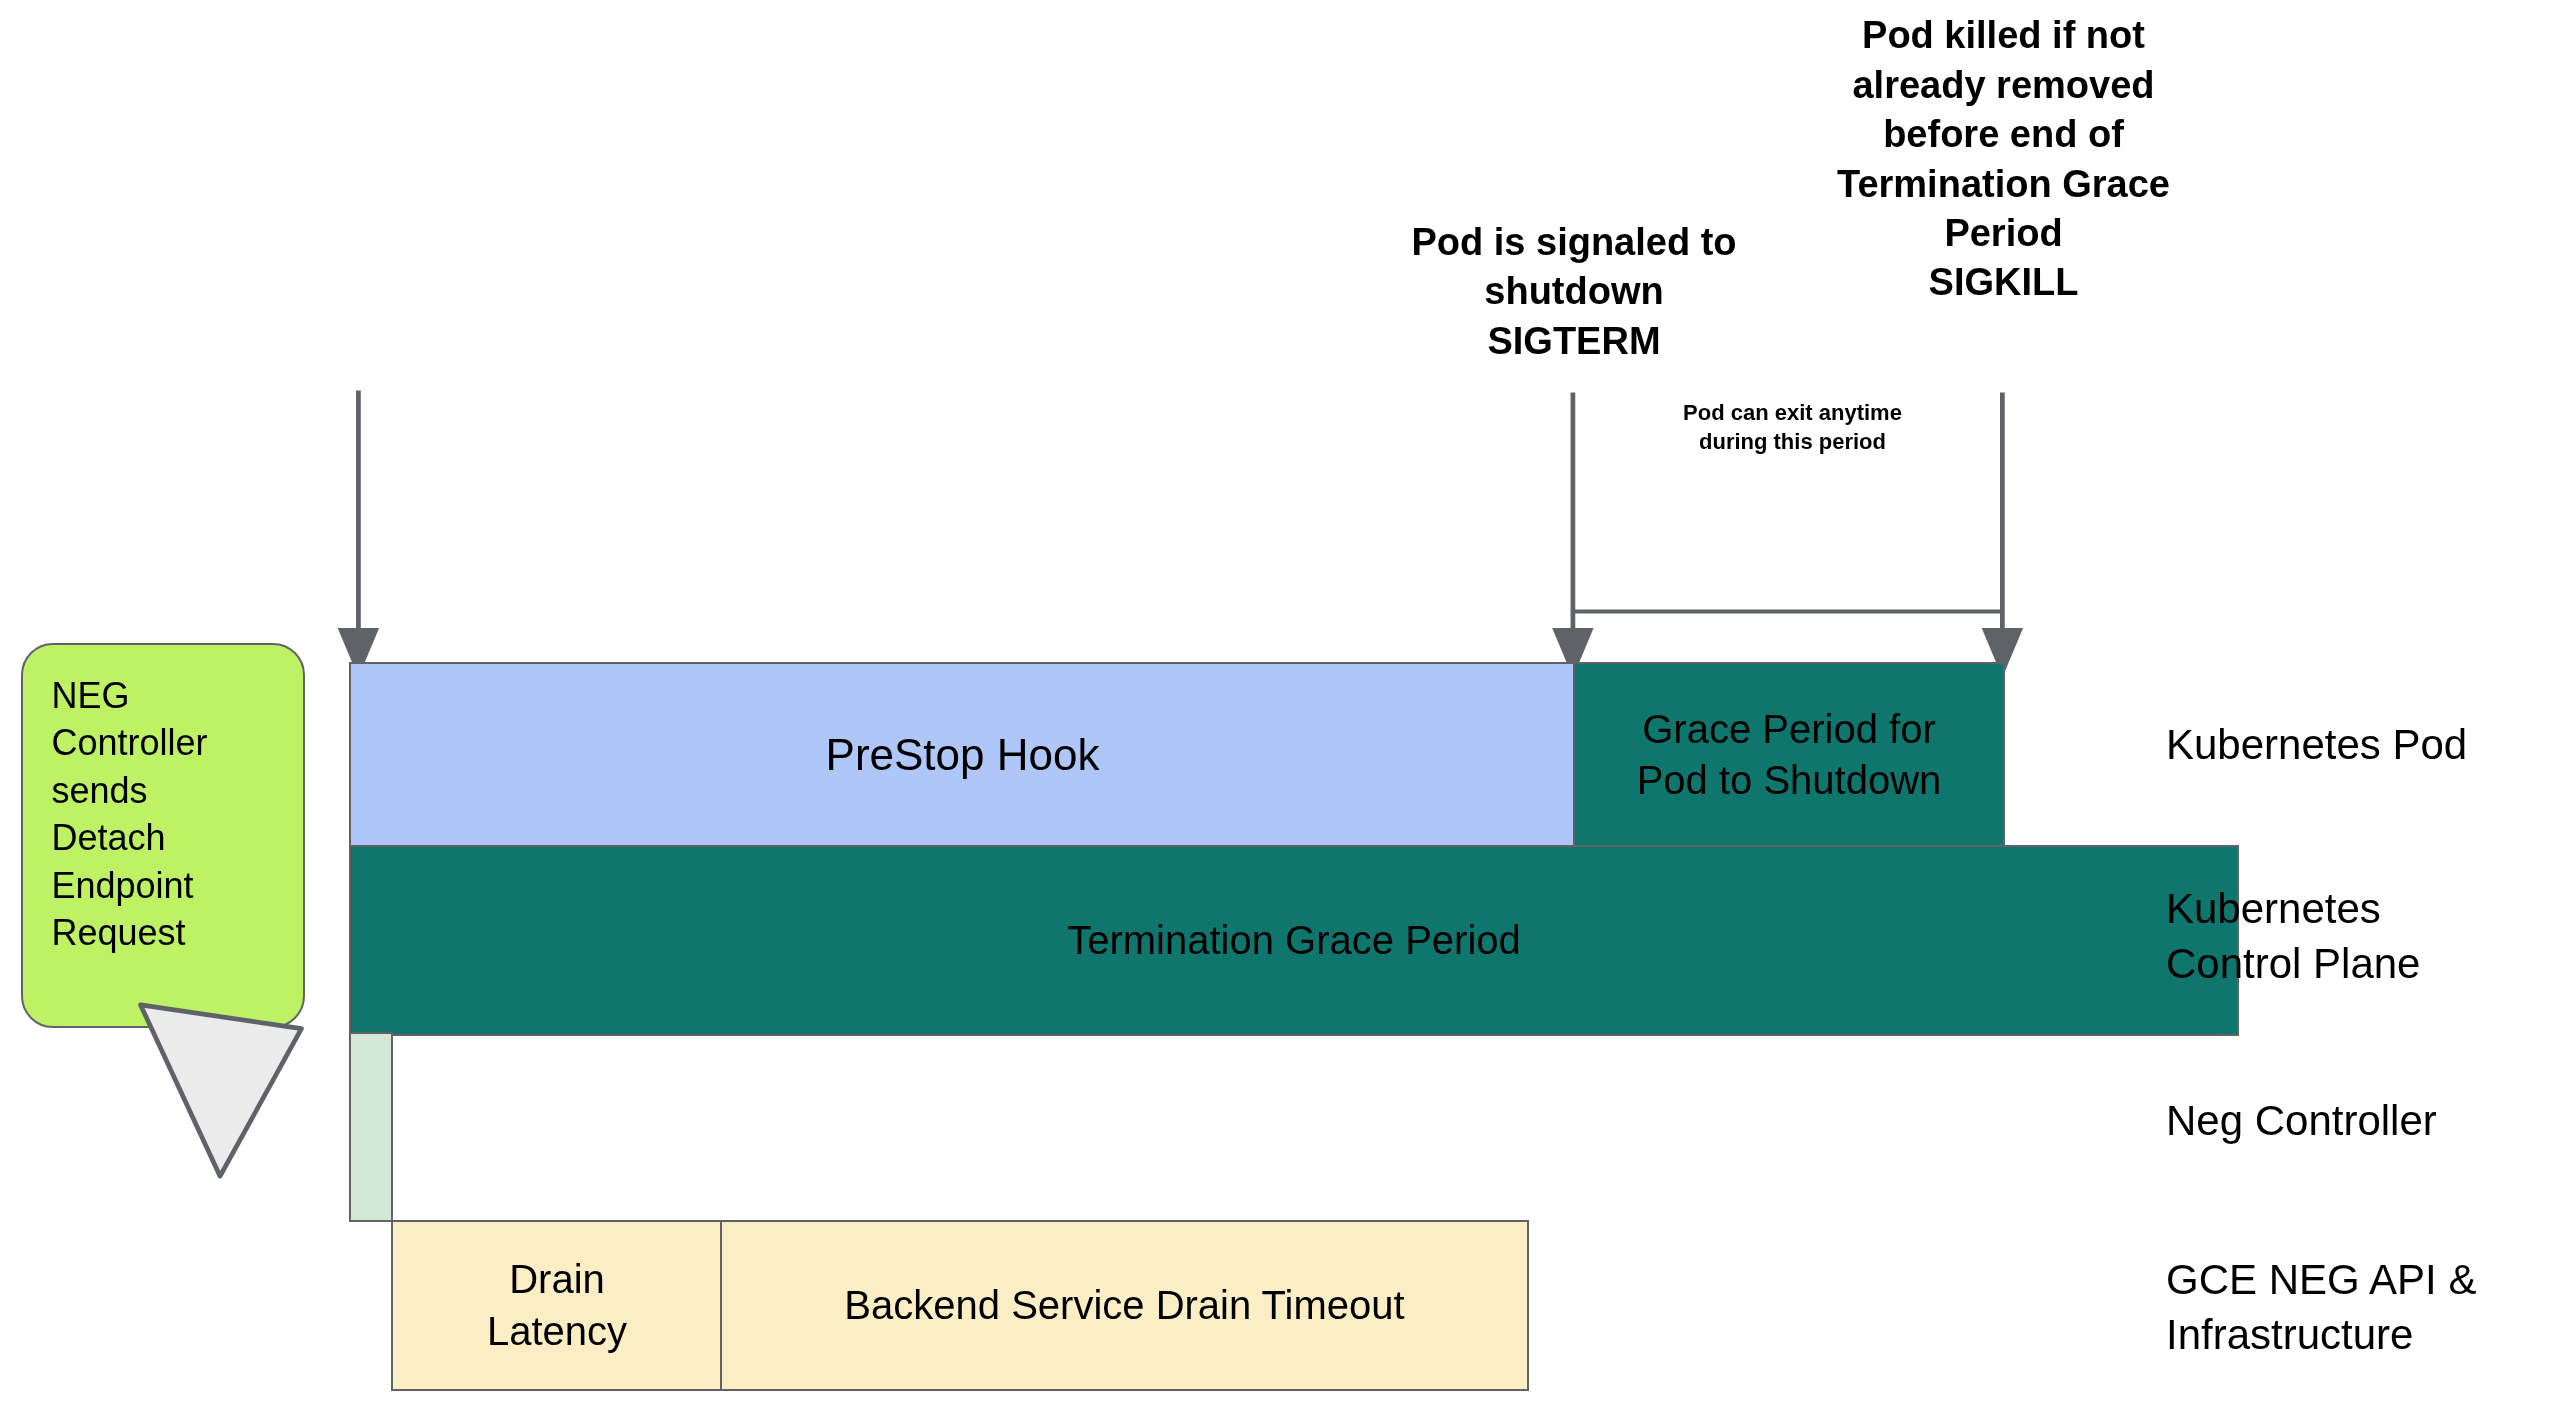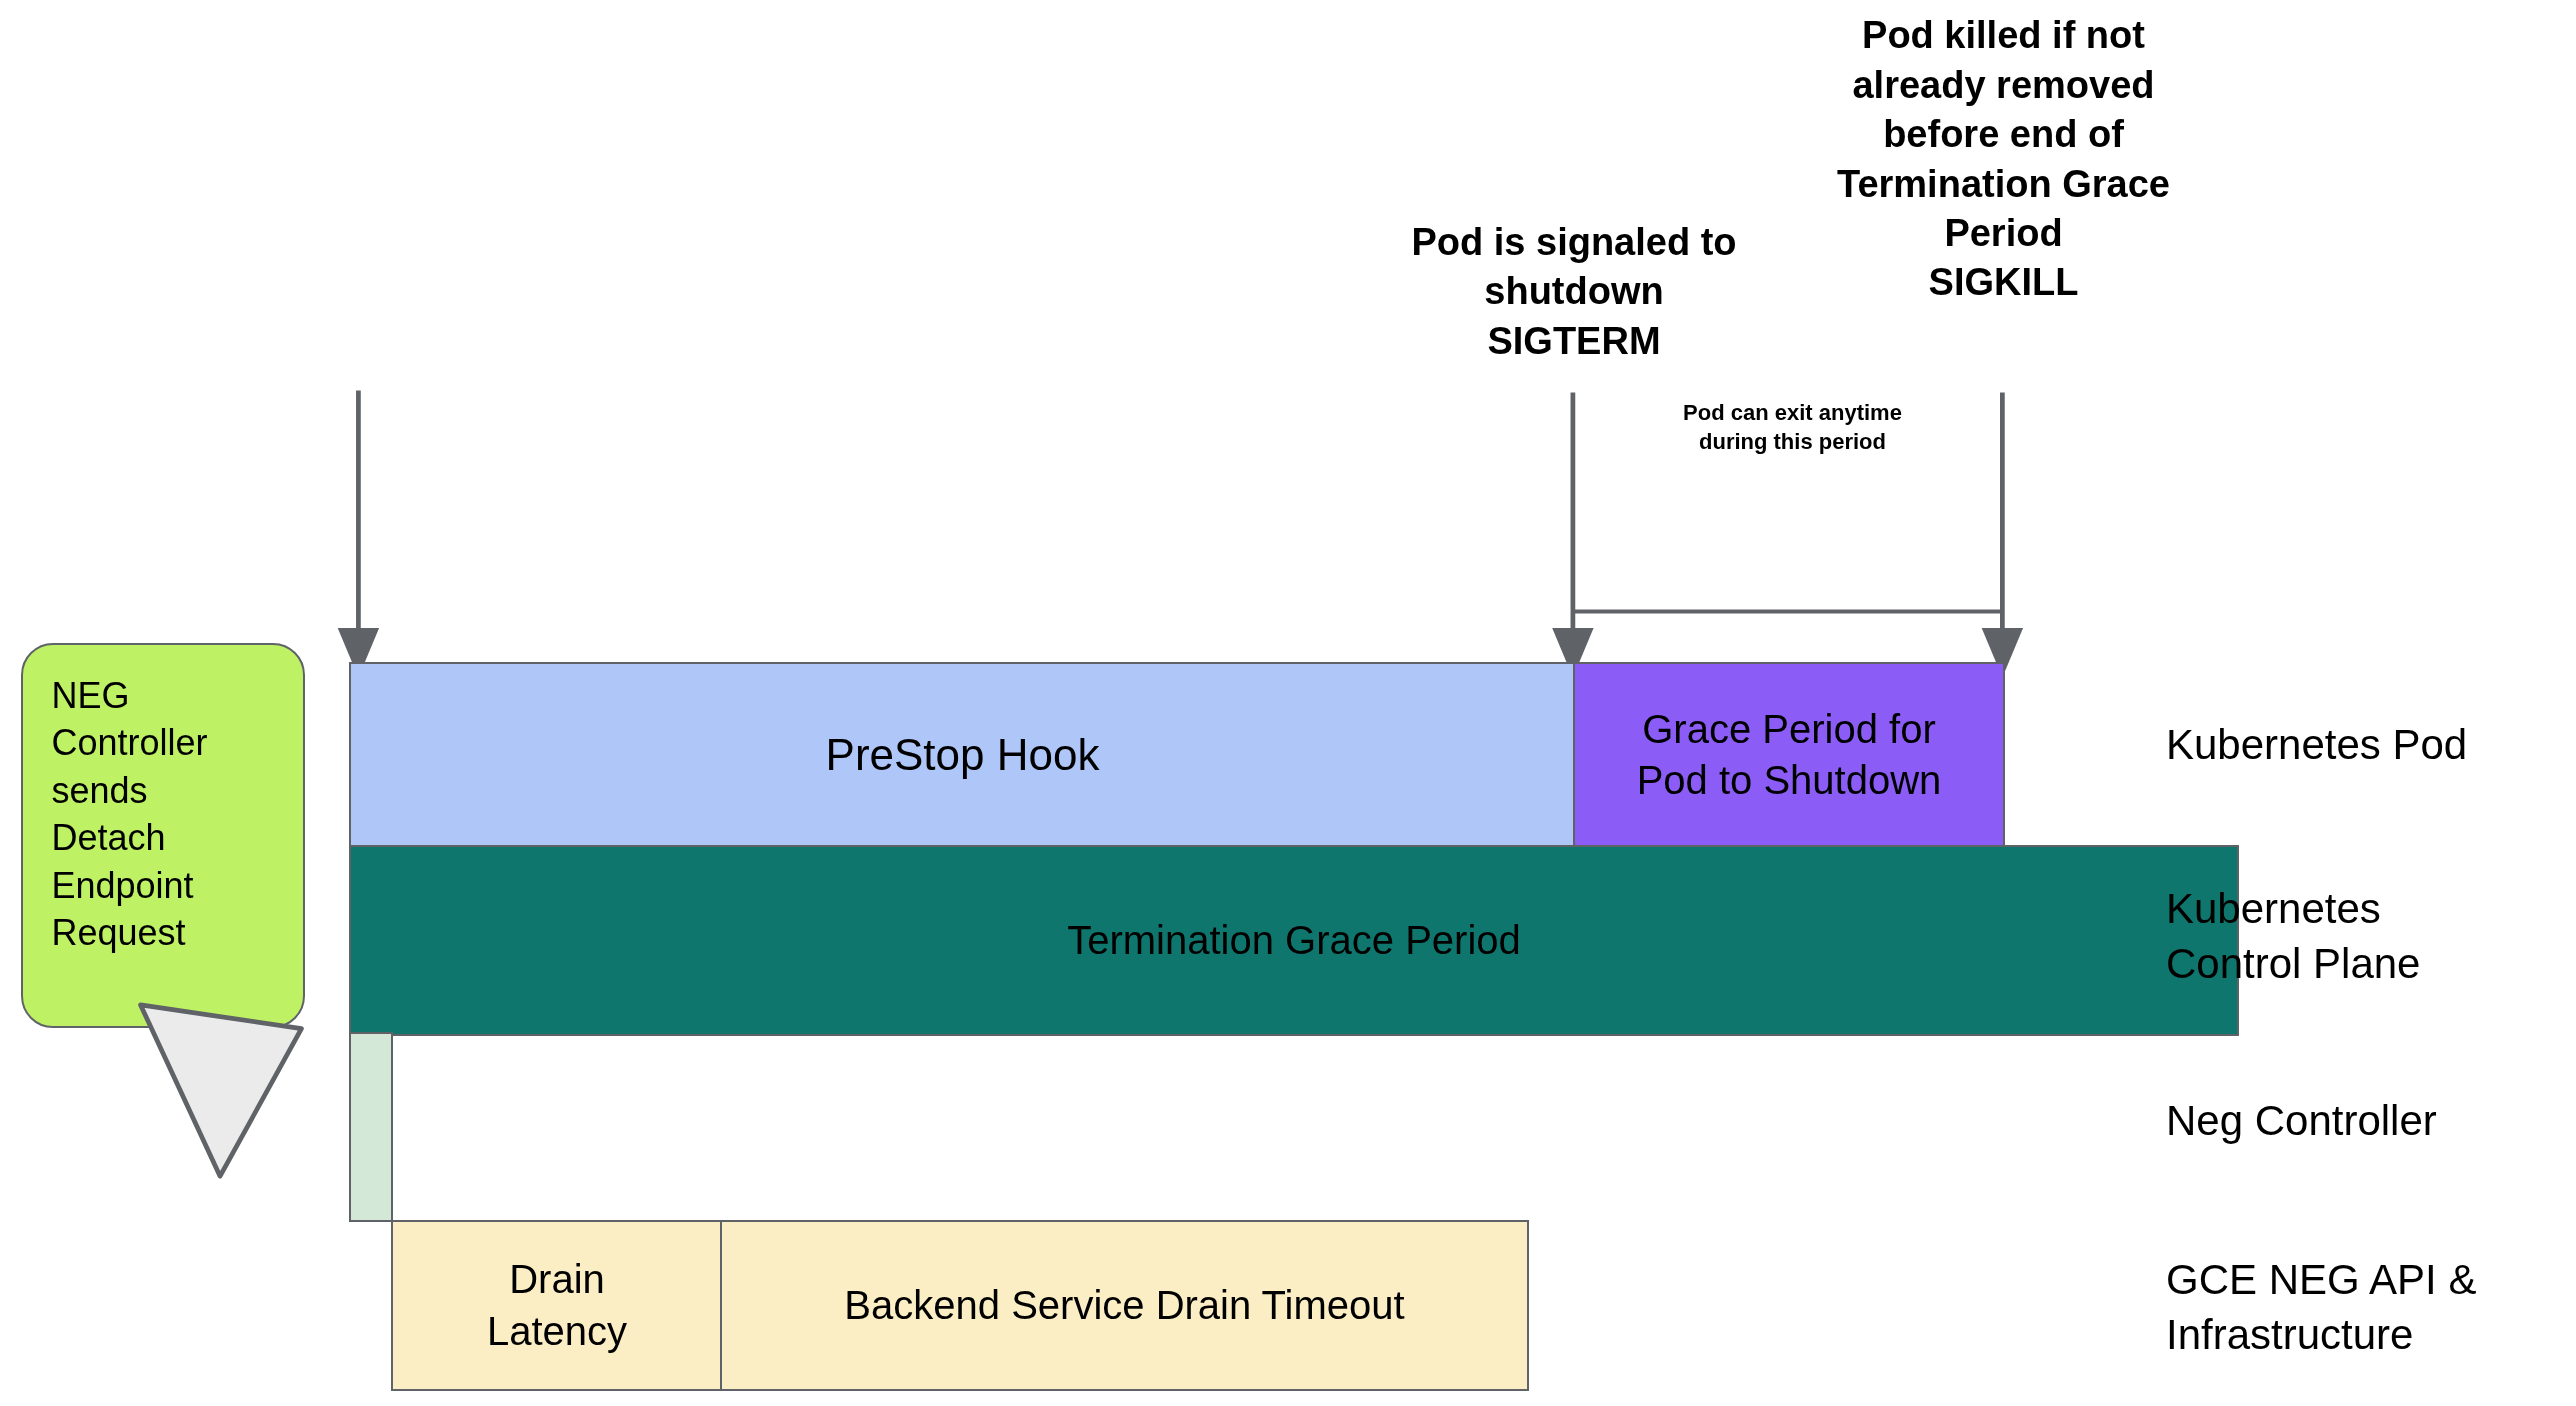--- a/index.html
+++ b/index.html
@@ -93,21 +93,21 @@
 before end of
 Termination Grace
 Period
 SIGKILL</div>
 
   <div class="lbl" style="left:1585px; top:399px; width:415px; font-size:22px;">Pod can exit anytime
 during this period</div>
 
   <div class="bar" style="left:349px; top:662px; width:1227px; height:186px; background:#aec7f8; font-size:44px;">PreStop Hook</div>
 
-  <div class="bar" style="left:1573px; top:662px; width:432px; height:186px; background:#8b5cf6; font-size:40px;">Grace Period for
+  <div class="bar" style="left:1573px; top:662px; width:432px; height:186px; background:#0f766e; font-size:40px;">Grace Period for
 Pod to Shutdown</div>
 
   <div class="bar" style="left:349px; top:845px; width:1890px; height:191px; background:#0f766e; font-size:40px;">Termination Grace Period</div>
 
   <div class="bar" style="left:349px; top:1032px; width:44px; height:190px; background:#d3e8d6; font-size:28.4px;"></div>
 
   <div class="bar" style="left:391px; top:1220px; width:332px; height:171px; background:#fbeec4; font-size:40px;">Drain
 Latency</div>
 
   <div class="bar" style="left:720px; top:1220px; width:809px; height:171px; background:#fbeec4; font-size:40px;">Backend Service Drain Timeout</div>

